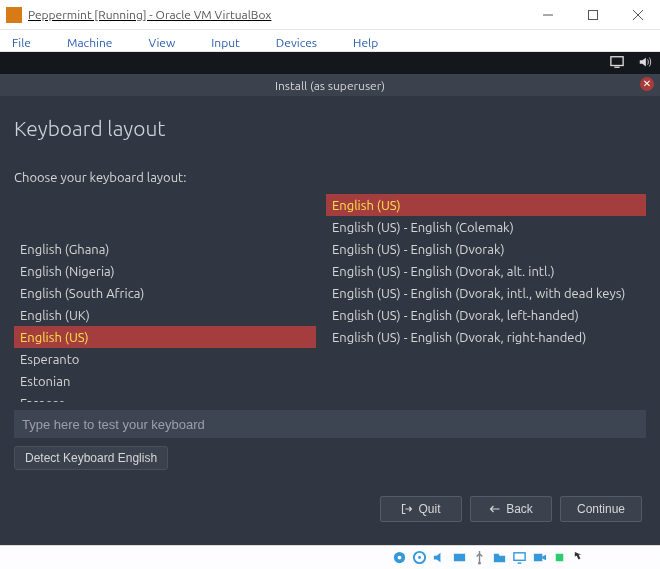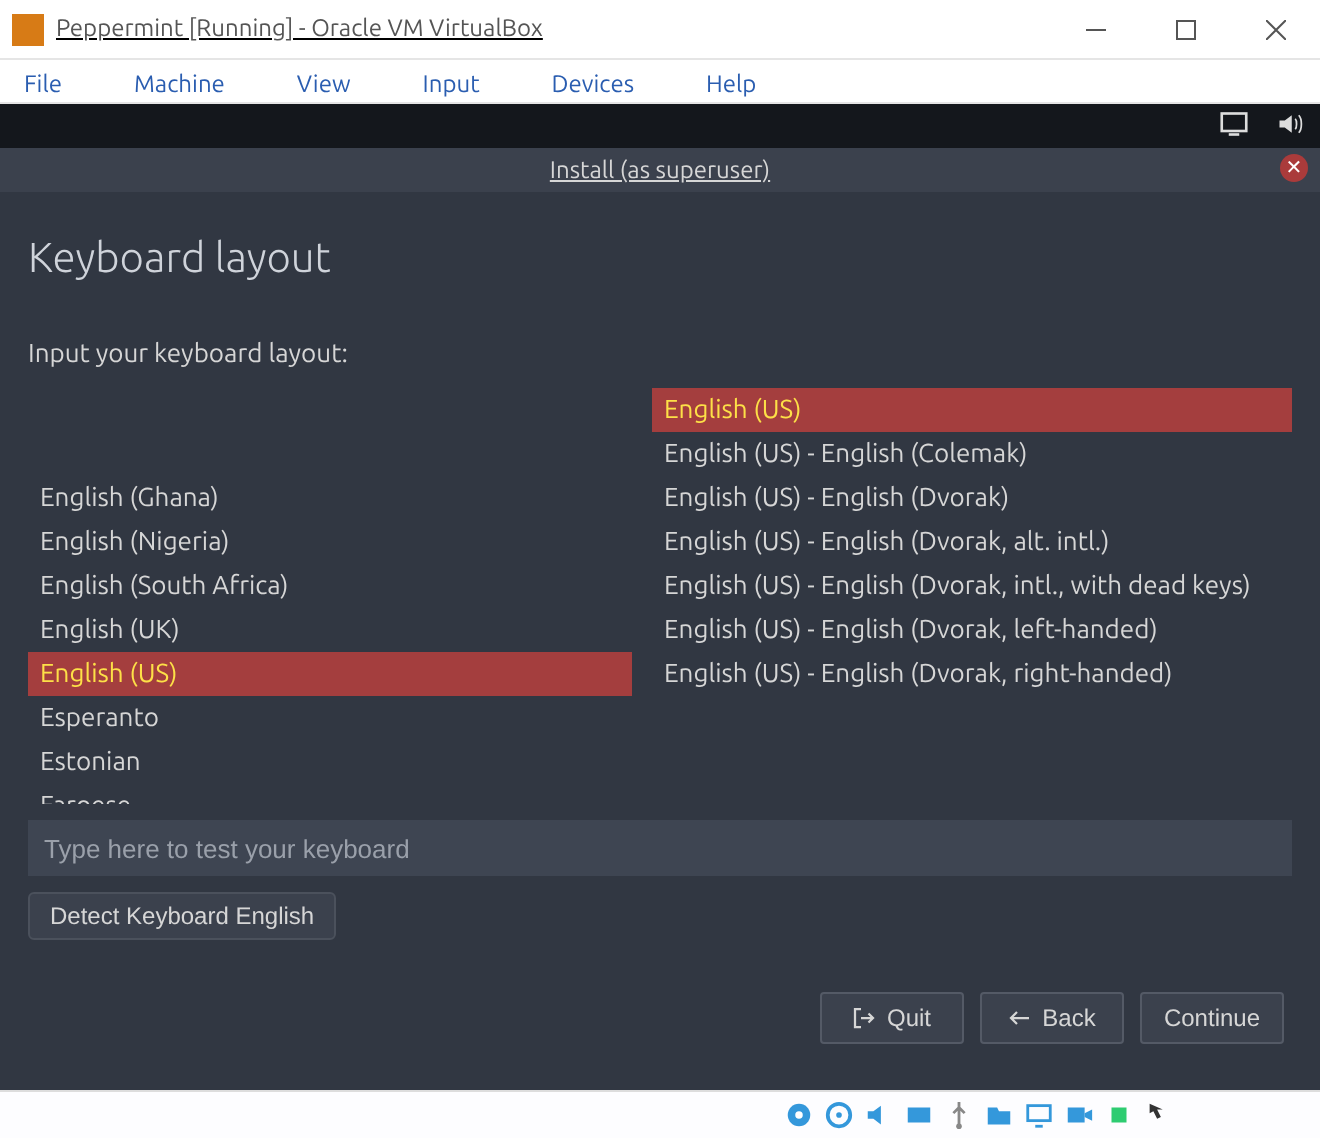--- a/index.html
+++ b/index.html
@@ -13,40 +13,40 @@
   .vb-titlebar .win-btn svg { width: 10px; height: 10px; }
 
   .vb-menubar { height: 22px; background: #fff; display: flex; align-items: flex-end; padding: 0 4px; gap: 20px; font-size: 12px; color: #2a5db0; border-bottom: 1px solid #e5e5e5; }
   .vb-menubar .vb-menu-item { padding: 2px 8px; }
 
   
   .guest { position: absolute; top: 52px; left: 0; right: 0; bottom: 24px; background: #313742; }
   .guest-topbar { height: 22px; background: #14171c; display: flex; justify-content: flex-end; align-items: center; padding-right: 8px; gap: 14px; color: #ddd; }
   .guest-topbar .tb-icon svg { width: 14px; height: 14px; fill: #ddd; }
 
-  .installer-header { height: 22px; background: #3b414d; color: #d6d6d6; font-size: 12px; display: flex; align-items: center; justify-content: center; position: relative; text-decoration: underline; }
+  .installer-header { height: 22px; background: #3b414d; color: #d6d6d6; font-size: 12px; display: flex; align-items: center; justify-content: center; position: relative; }
   .installer-header .close-btn { position: absolute; right: 6px; top: 3px; width: 14px; height: 14px; border-radius: 50%; background: #aa3b3b; color: #fff; font-size: 10px; line-height: 14px; text-align: center; }
 
   .installer-body { padding: 20px 14px 10px 14px; color: #d6d6d6; }
   .page-title { font-size: 21px; font-weight: 300; color: #cfd3da; margin-bottom: 30px; }
   .prompt { font-size: 13px; margin-bottom: 10px; }
 
   .layout-row { display: flex; gap: 10px; }
   .listbox { flex: 1; height: 164px; overflow-y: hidden; font-size: 13px; color: #d6d6d6; }
   .listbox .item { padding: 2px 6px; line-height: 18px; white-space: nowrap; }
   .listbox .item.selected { background: #a43e3e; color: #fde047; }
   .listbox.left { flex: 0 0 302px; margin-top: 44px; }
 
   .test-input { margin-top: 8px; width: 100%; height: 28px; background: #3e4552; color: #aeb4be; border: none; padding: 0 8px; font-size: 13px; }
   .test-input::placeholder { color: #9aa0aa; }
 
   .detect-btn { margin-top: 8px; background: #3b414d; color: #d6d6d6; border: 1px solid #4b515c; padding: 4px 10px; font-size: 12px; border-radius: 3px; }
 
   .nav-row { display: flex; justify-content: flex-end; gap: 8px; margin-top: 26px; padding-right: 4px; }
-  .nav-btn { background: #3b414d; color: #d6d6d6; border: 1px solid #545a66; width: 72px; height: 26px; font-size: 12px; border-radius: 2px; display: flex; align-items: center; justify-content: center; gap: 5px; }
+  .nav-btn { background: #3b414d; color: #d6d6d6; border: 1px solid #545a66; width: 82px; height: 26px; font-size: 12px; border-radius: 2px; display: flex; align-items: center; justify-content: center; gap: 5px; }
   .nav-btn svg { width: 12px; height: 12px; fill: #d6d6d6; }
 
   .dots { display: flex; justify-content: center; gap: 12px; margin-top: 30px; }
   .dot { width: 7px; height: 7px; border-radius: 50%; background: #4b515c; }
   .dot.active { background: #a43e3e; }
   .dot.done { background: #6b3838; }
 
   
   .vb-statusbar { position: absolute; bottom: 0; left: 0; right: 0; height: 24px; background: #fdfdff; border-top: 1px solid #ddd; display: flex; justify-content: flex-end; align-items: center; padding-right: 4px; gap: 3px; }
   .vb-statusbar .sb-icon { width: 17px; height: 17px; display: flex; align-items: center; justify-content: center; }
@@ -98,21 +98,21 @@
         </svg></span>
   </div>
 
   <div class="installer-header">
     <span>Install (as superuser)</span>
     <span class="close-btn">✕</span>
   </div>
 
   <div class="installer-body">
     <div class="page-title">Keyboard layout</div>
-    <div class="prompt">Input your keyboard layout:</div>
+    <div class="prompt">Choose your keyboard layout:</div>
 
     <div class="layout-row">
       <div class="listbox left" id="left-list">
           <div class="item">English (Ghana)</div>
           <div class="item">English (Nigeria)</div>
           <div class="item">English (South Africa)</div>
           <div class="item">English (UK)</div>
           <div class="item selected">English (US)</div>
           <div class="item">Esperanto</div>
           <div class="item">Estonian</div>

